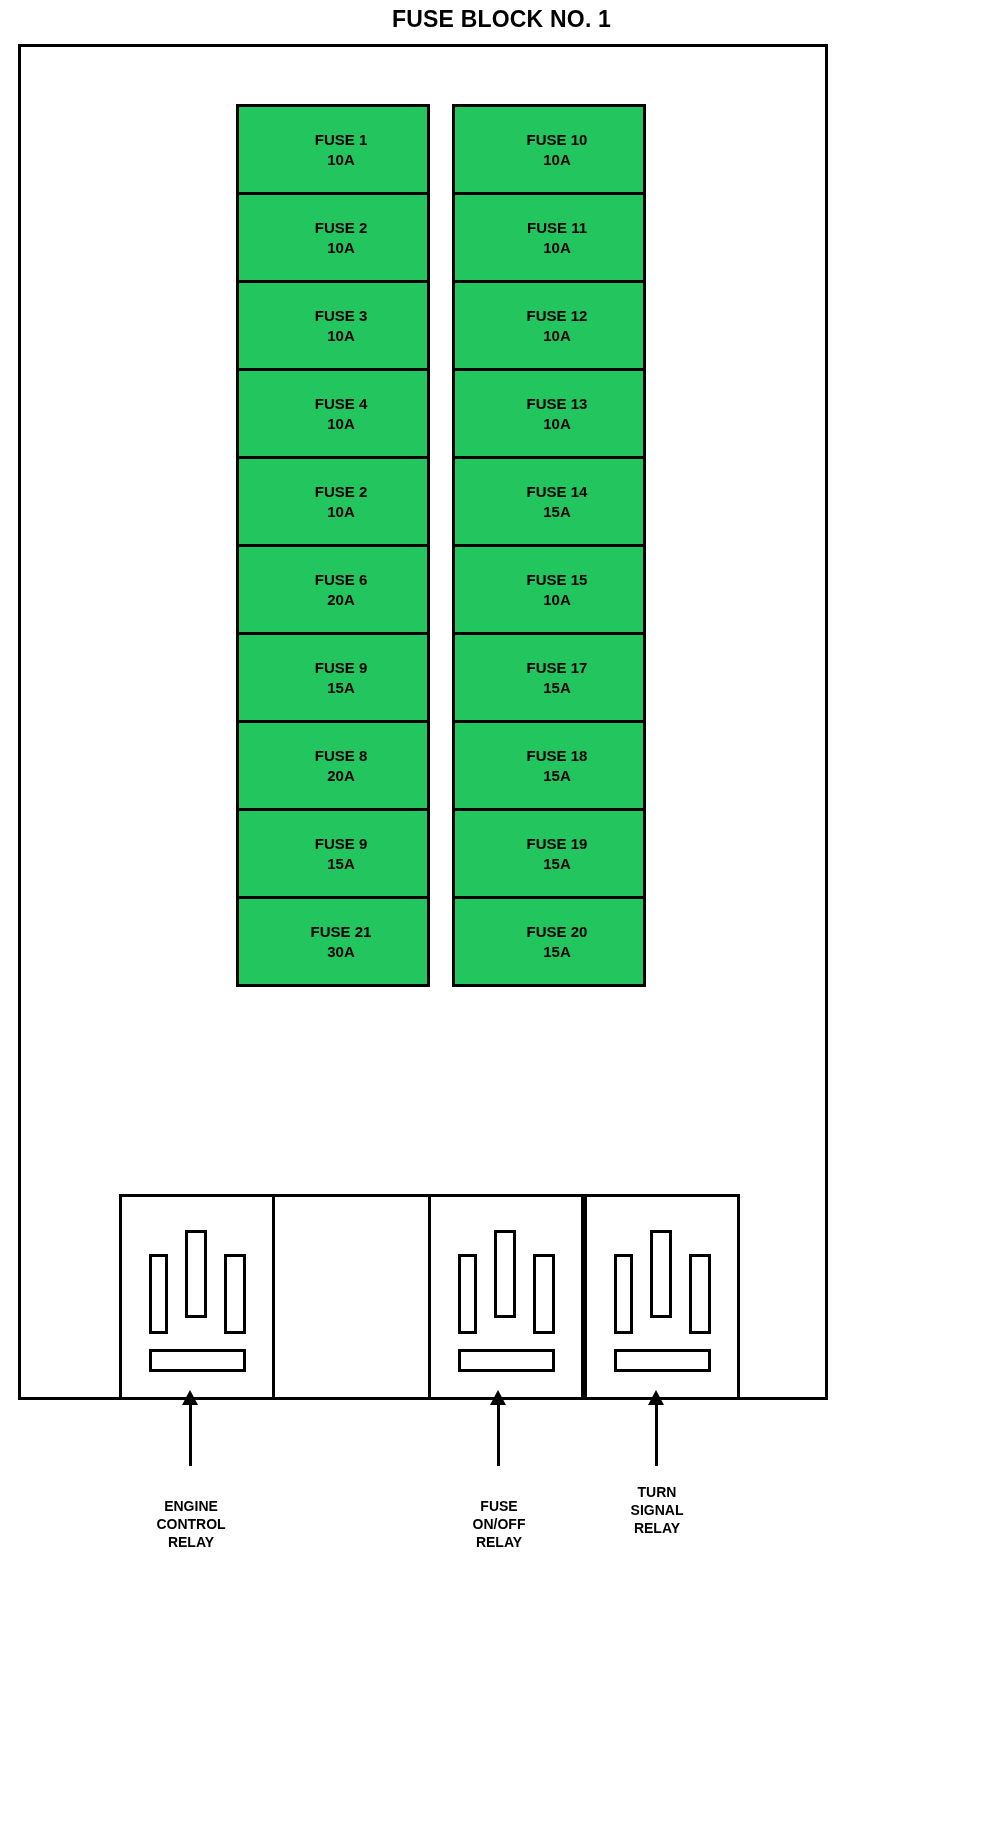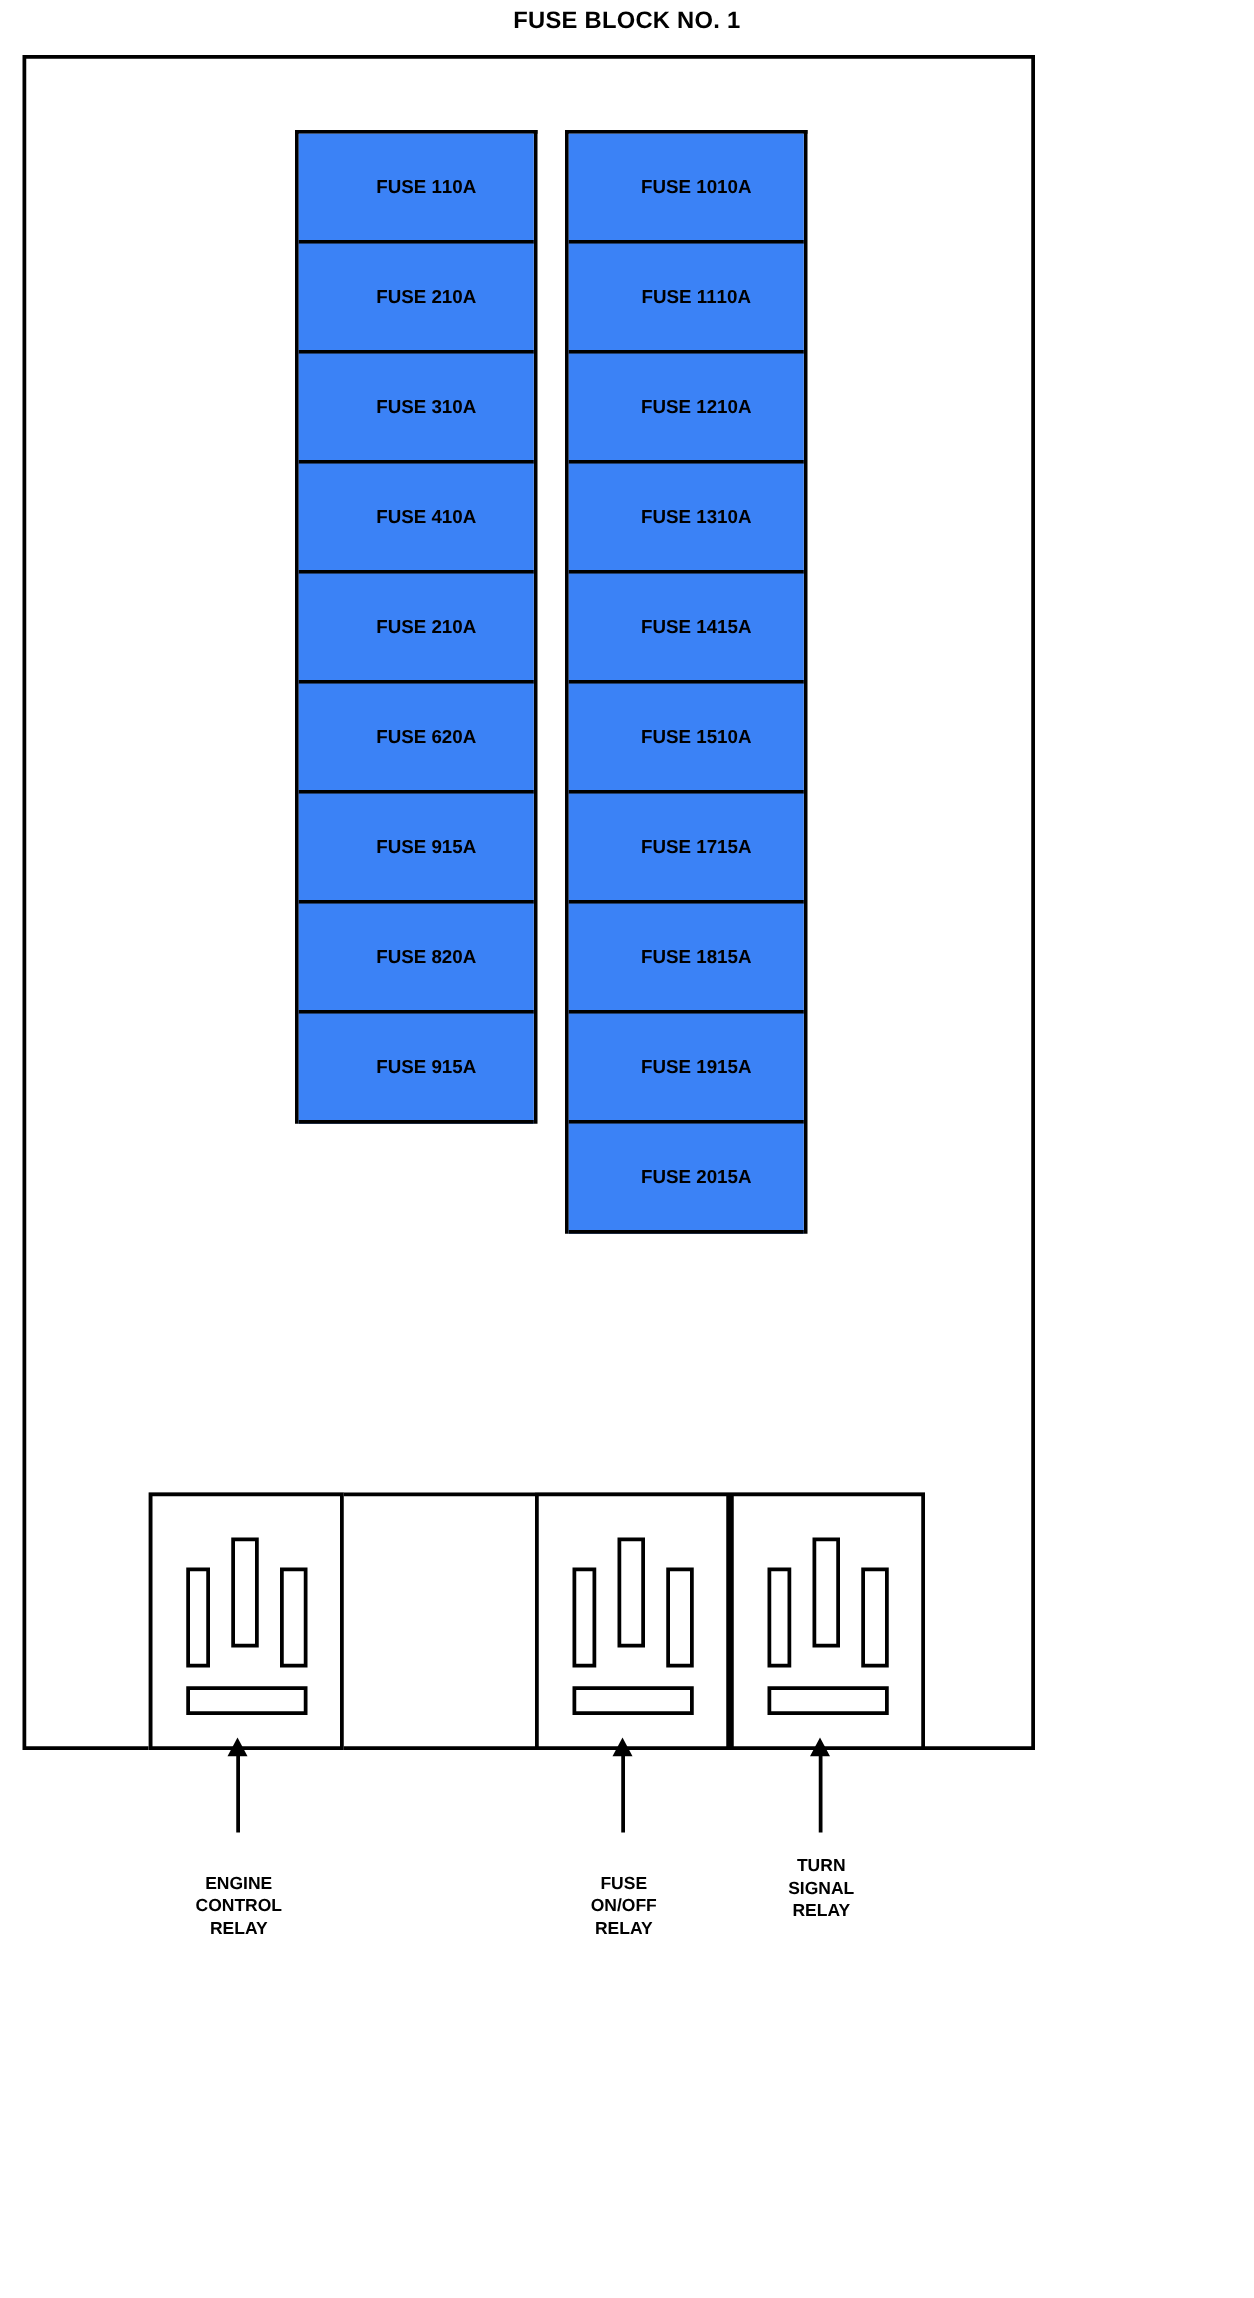--- a/index.html
+++ b/index.html
@@ -16,21 +16,21 @@
     overflow: hidden;
   }
 
   
   #diagram-title {
     position: absolute;
     left: 0;
     top: 6px;
     width: 1003px;
     text-align: center;
-    font-size: 19px;
+    font-size: 23px;
     font-weight: bold;
     letter-spacing: 0.2px;
   }
 
   
   #fuse-block-enclosure {
     position: absolute;
     left: 18px;
     top: 44px;
     width: 810px;
@@ -57,26 +57,27 @@
     width: 194px;
     box-sizing: border-box;
     border: 3px solid #000;
     border-bottom: none;
   }
   .fuse-cell {
     height: 88px;
     box-sizing: border-box;
     border-bottom: 3px solid #000;
     display: flex;
+    flex-direction: column;
     align-items: center;
     justify-content: center;
     line-height: 1.30;
     font-size: 15px;
     font-weight: bold;
-    background: #3b82f6;
+    background: #22c55e;
     padding-left: 16px;
   }
   .fuse-cell .fuse-name { display: block; }
   .fuse-cell .fuse-amp  { display: block; }
 
   
   #relay-housing {
     position: absolute;
     left: 119px;
     top: 1194px;
@@ -175,20 +176,24 @@
       <span class="fuse-amp">15A</span>
     </div>
     <div class="fuse-cell">
       <span class="fuse-name">FUSE 8</span>
       <span class="fuse-amp">20A</span>
     </div>
     <div class="fuse-cell">
       <span class="fuse-name">FUSE 9</span>
       <span class="fuse-amp">15A</span>
     </div>
+    <div class="fuse-cell">
+      <span class="fuse-name">FUSE 21</span>
+      <span class="fuse-amp">30A</span>
+    </div>
   </div>
 
 <div id="fuse-grid-right">
     <div class="fuse-cell">
       <span class="fuse-name">FUSE 10</span>
       <span class="fuse-amp">10A</span>
     </div>
     <div class="fuse-cell">
       <span class="fuse-name">FUSE 11</span>
       <span class="fuse-amp">10A</span>

